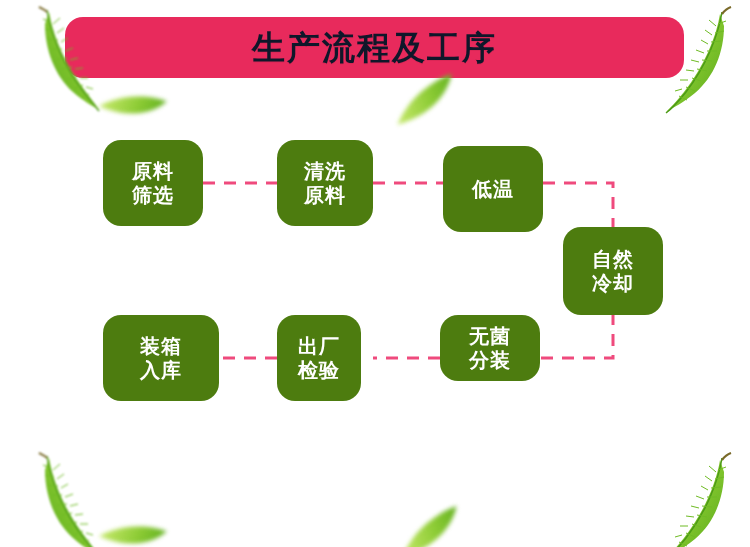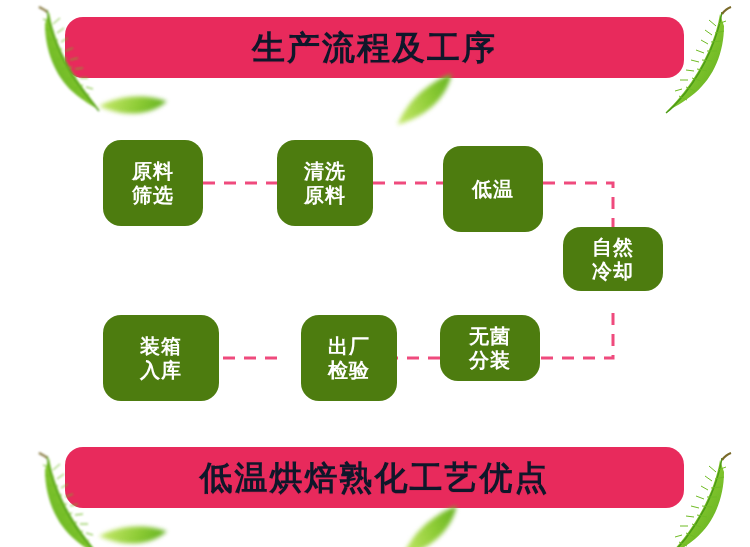--- a/index.html
+++ b/index.html
@@ -123,49 +123,46 @@
 
     <div class="node" style="left:277px; top:140px; width:96px; height:86px;">
       <span class="ln">清洗</span>
       <span class="ln">原料</span>
     </div>
 
     <div class="node" style="left:443px; top:146px; width:100px; height:86px;">
       <span class="ln">低温</span>
     </div>
 
-    <div class="node" style="left:563px; top:227px; width:100px; height:64px;align-items:center;">
+    <div class="node" style="left:563px; top:227px; width:100px; height:88px;align-items:center;">
       <span class="ln">自然</span>
       <span class="ln">冷却</span>
     </div>
 
     <div class="node" style="left:440px; top:315px; width:100px; height:66px;">
       <span class="ln">无菌</span>
       <span class="ln">分装</span>
     </div>
 
-    <div class="node" style="left:277px; top:315px; width:96px; height:86px;margin-left:24px;">
+    <div class="node" style="left:277px; top:315px; width:84px; height:86px;">
       <span class="ln">出厂</span>
       <span class="ln">检验</span>
     </div>
 
     <div class="node" style="left:103px; top:315px; width:116px; height:86px;">
       <span class="ln">装箱</span>
       <span class="ln">入库</span>
     </div>
 
   </div>
 
   <div class="banner top">
     <div class="banner-title">生产流程及工序</div>
   </div>
 
-  <div class="banner bottom">
-    <div class="banner-title">低温烘焙熟化工艺优点</div>
-  </div>
 
   <div class="leaf leaf-tl blur-soft">
     <svg viewBox="0 0 72 110" width="72" height="110">
       <defs>
         <linearGradient id="lgA" x1="0" y1="0" x2="1" y2="1">
           <stop offset="0%" stop-color="#b9e05a"></stop>
           <stop offset="45%" stop-color="#86c92f"></stop>
           <stop offset="100%" stop-color="#57a81c"></stop>
         </linearGradient>
       </defs>

